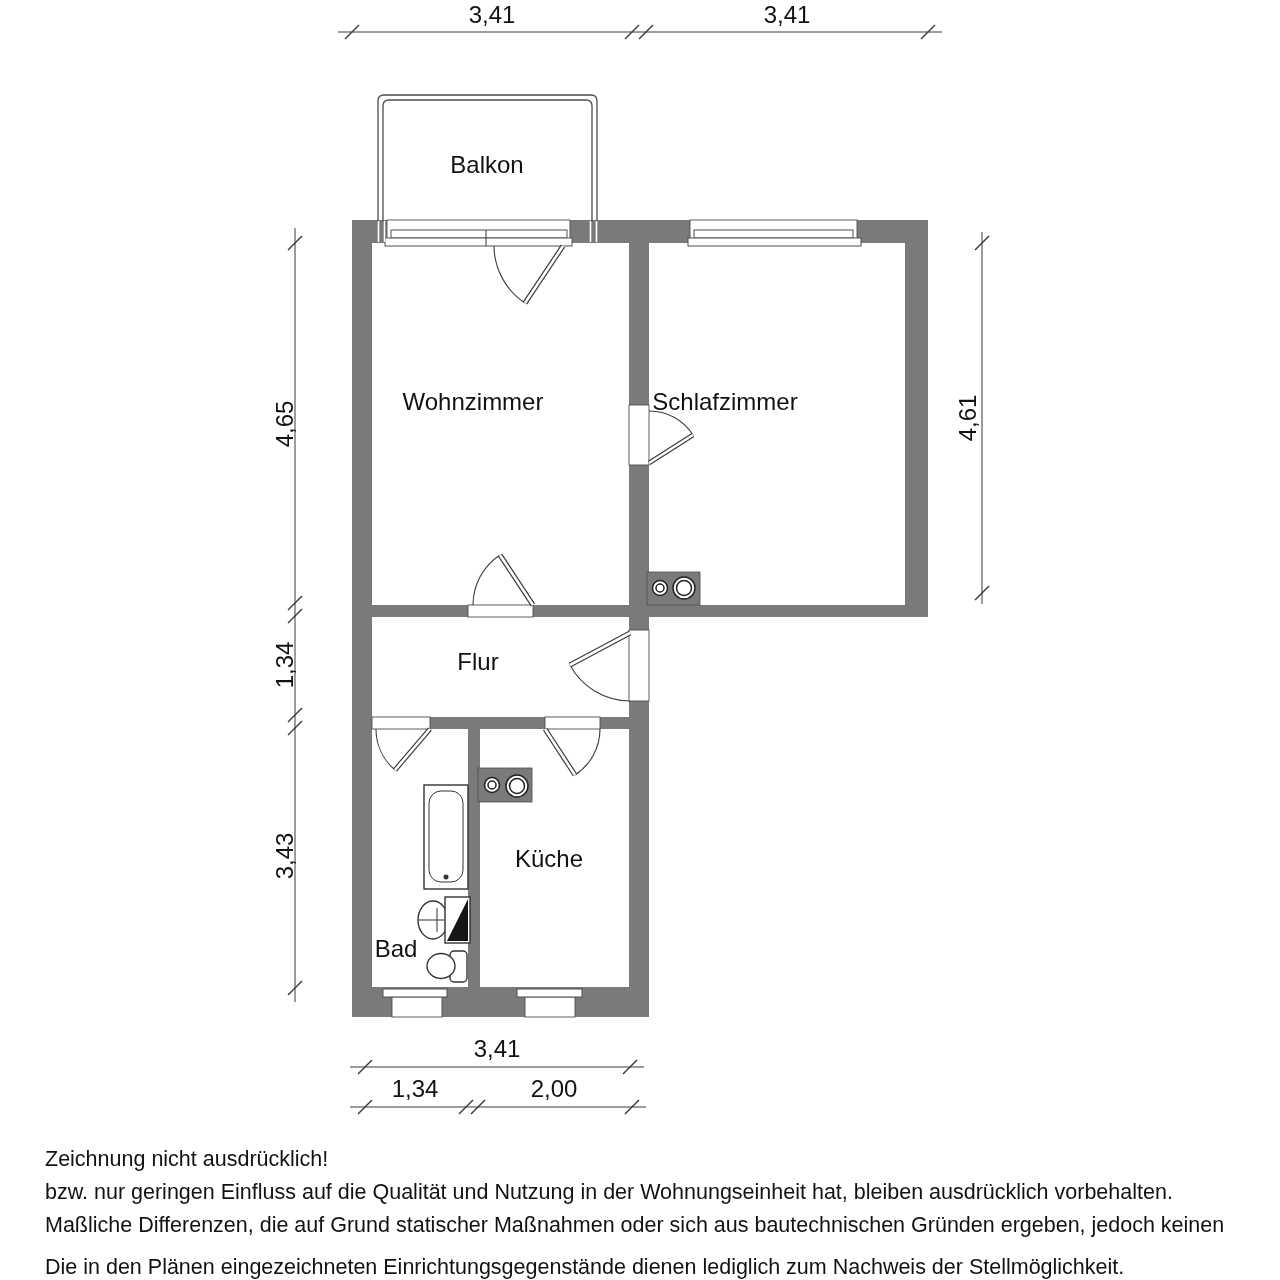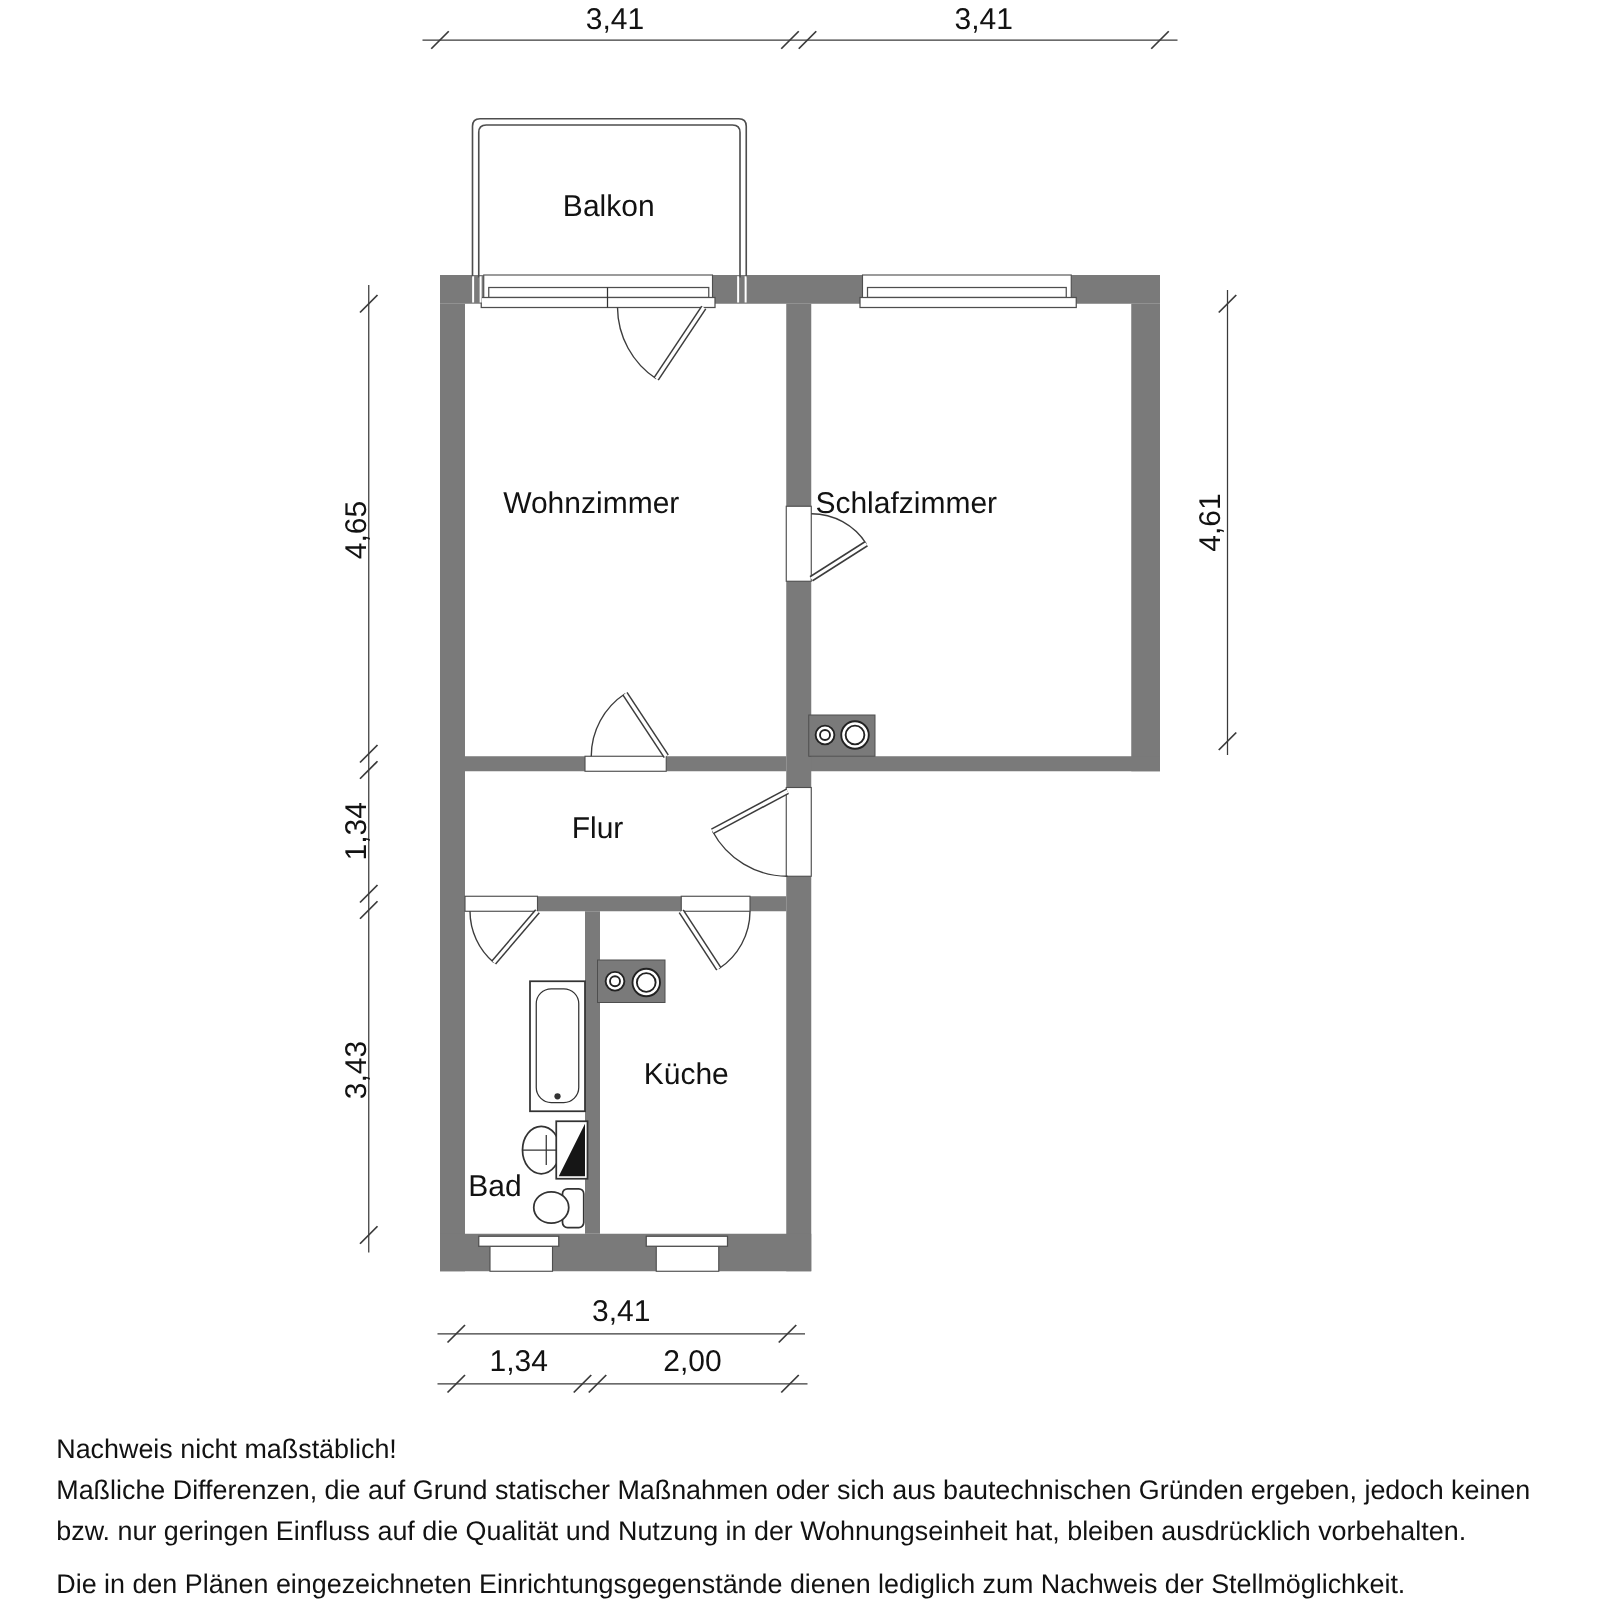--- a/index.html
+++ b/index.html
@@ -187,21 +187,21 @@
     <text class="roomlbl" x="473" y="410">Wohnzimmer</text>
     <text class="roomlbl" x="725" y="410">Schlafzimmer</text>
     <text class="roomlbl" x="478" y="670">Flur</text>
     <text class="roomlbl" x="549" y="867">Küche</text>
     <text class="roomlbl" x="396" y="957">Bad</text>
   </g>
 </svg>
 
 
 <div id="notes">
-  <div>Nachweis nicht maßstäblich!</div>
+  <div>Zeichnung nicht ausdrücklich!</div>
+  <div>bzw. nur geringen Einfluss auf die Qualität und Nutzung in der Wohnungseinheit hat, bleiben ausdrücklich vorbehalten.</div>
   <div>Maßliche Differenzen, die auf Grund statischer Maßnahmen oder sich aus bautechnischen Gründen ergeben, jedoch keinen</div>
-  <div>bzw. nur geringen Einfluss auf die Qualität und Nutzung in der Wohnungseinheit hat, bleiben ausdrücklich vorbehalten.</div>
   <div class="gap"></div>
   <div>Die in den Plänen eingezeichneten Einrichtungsgegenstände dienen lediglich zum Nachweis der Stellmöglichkeit.</div>
 </div>
 
 
 
 
 </body></html>

